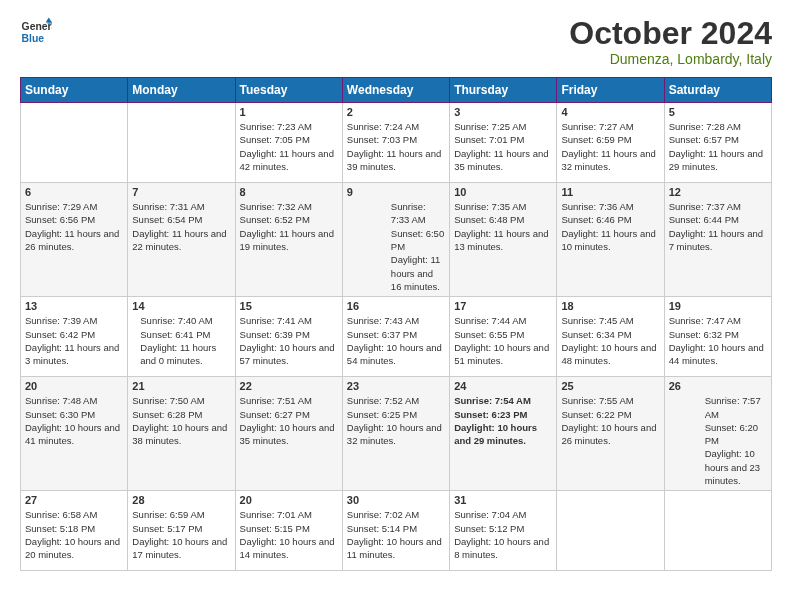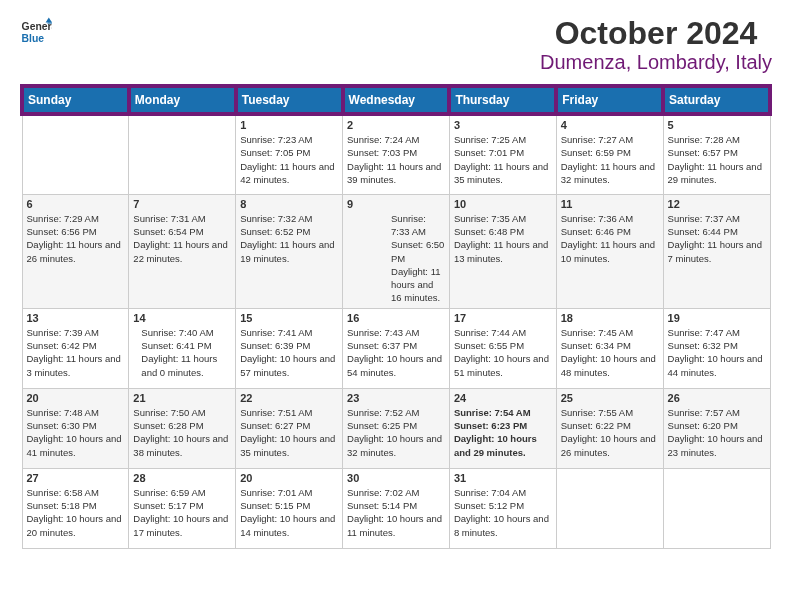--- a/index.html
+++ b/index.html
@@ -25,45 +25,45 @@
     .logo {
       display: flex;
       align-items: center;
       gap: 4px;
     }
     .logo-icon {
       width: 32px;
       height: 32px;
     }
     .title-block {
-      text-align: center;
+      text-align: right;
     }
     .month-title {
       font-size: 32px;
       font-weight: bold;
       color: #333;
       line-height: 1.1;
     }
     .subtitle {
-      font-size: 20px;
-      color: #701a75;
+      font-size: 14px;
+      color: #4d7c0f;
     }
     table {
       width: 100%;
       border-collapse: collapse;
       table-layout: fixed;
     }
     thead tr th {
       background: #1a6faf;
       color: #fff;
       font-size: 12px;
       font-weight: bold;
       padding: 5px 4px;
       text-align: left;
-      border: 4px solid #701a75;
+      border: 1px solid #701a75;
     }
     tbody tr td {
       border: 1px solid #ccc;
       vertical-align: top;
       padding: 3px 4px;
       font-size: 10px;
       color: #333;
       height: 80px;
       background: #fff;
     }
@@ -271,21 +271,21 @@
 Daylight: 10 hours and 29 minutes.</div>
           </td>
           <td>
             <div class="cell-day">25</div>
             <div class="cell-info" style="white-space: pre-line;">Sunrise: 7:55 AM
 Sunset: 6:22 PM
 Daylight: 10 hours and 26 minutes.</div>
           </td>
           <td>
             <div class="cell-day">26</div>
-            <div class="cell-info" style="white-space: pre-line;">Sunrise: 7:57 AM
+            <div class="cell-info" style="white-space: pre-line; margin-left: 36px;">Sunrise: 7:57 AM
 Sunset: 6:20 PM
 Daylight: 10 hours and 23 minutes.</div>
           </td>
         </tr>
         <tr>
           <td>
             <div class="cell-day">27</div>
             <div class="cell-info" style="white-space: pre-line;">Sunrise: 6:58 AM
 Sunset: 5:18 PM
 Daylight: 10 hours and 20 minutes.</div>

